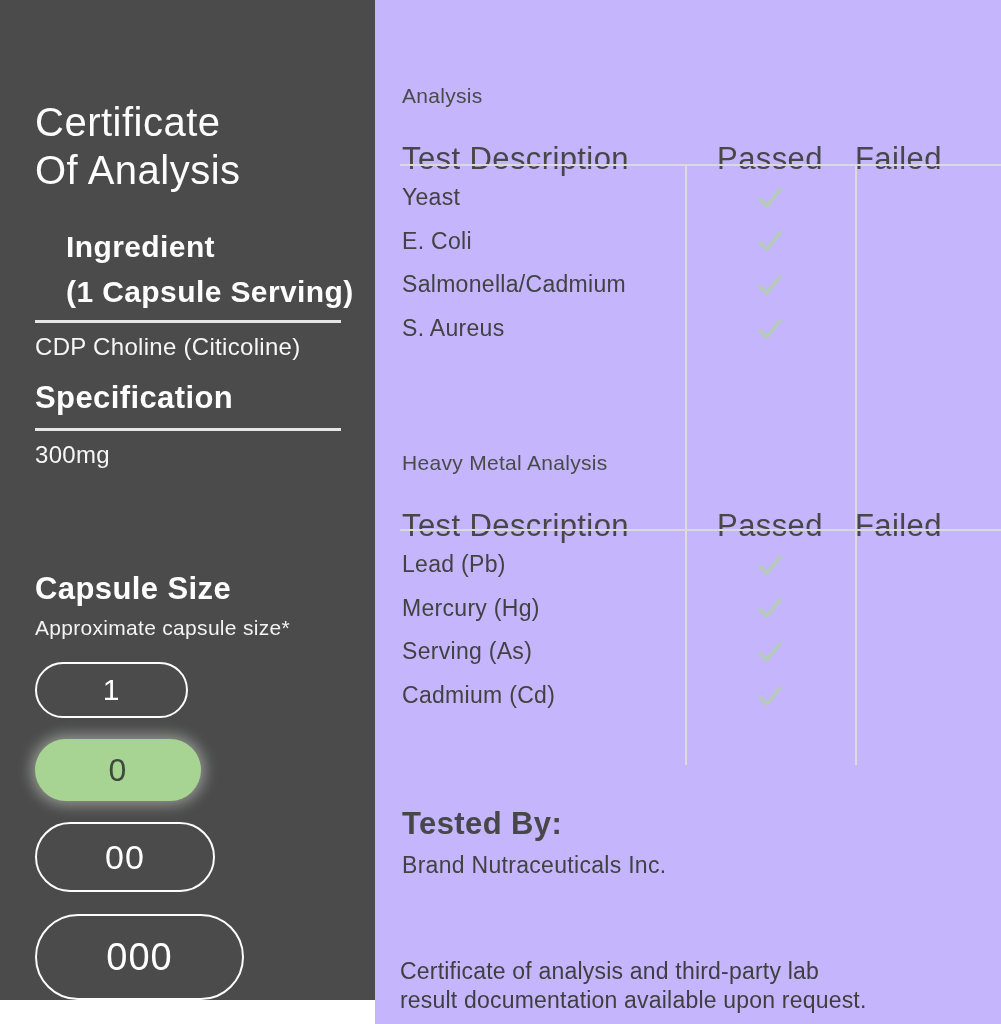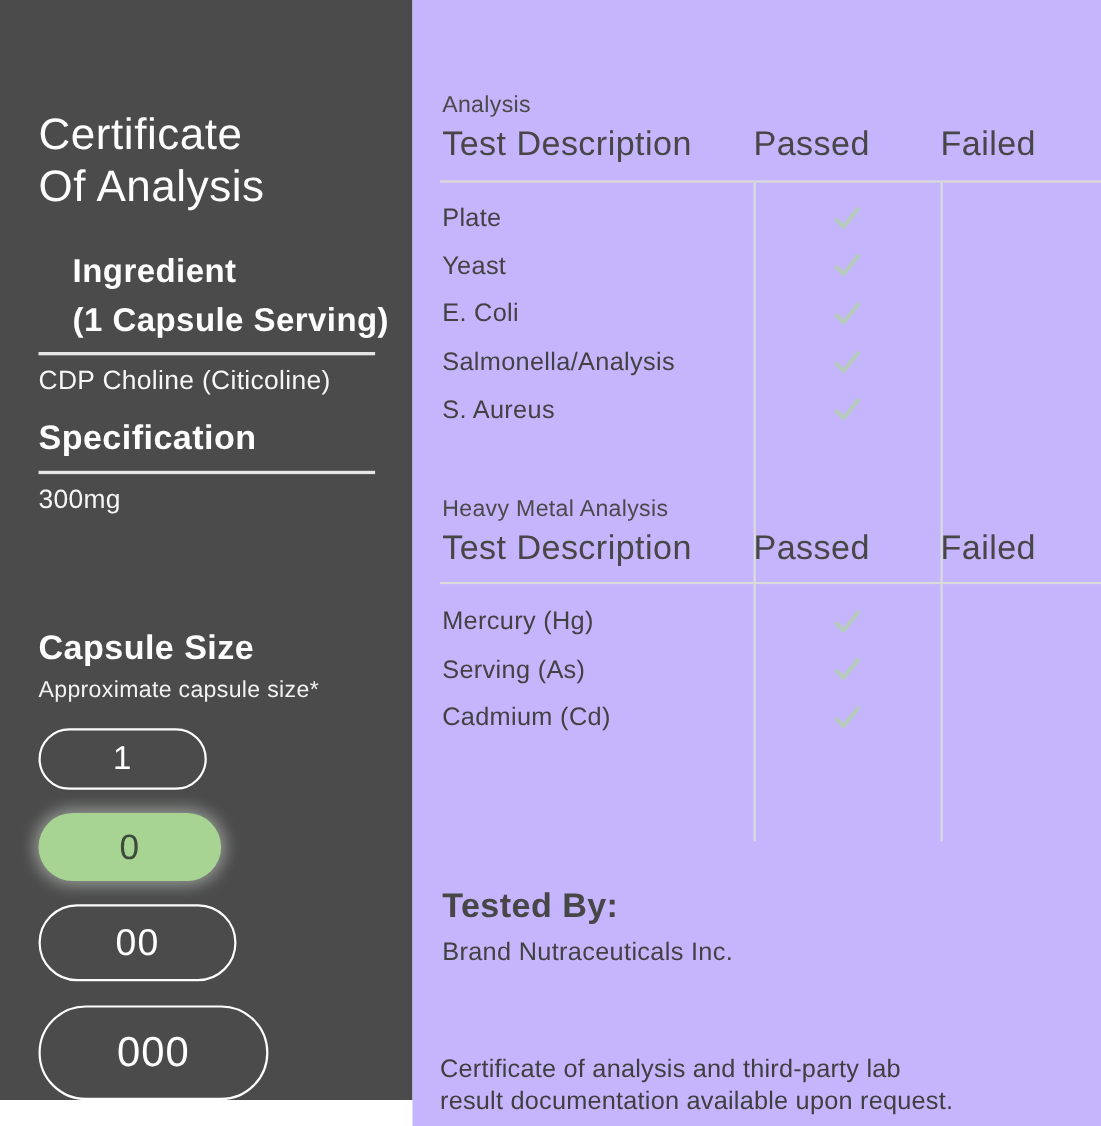--- a/index.html
+++ b/index.html
@@ -96,21 +96,21 @@
   .label-heavy    { top: 451px; }
 
   .thead {
     position: absolute; left: 27px; right: 0;
     display: flex; align-items: baseline;
     font-size: 31px; letter-spacing: 0.4px; color: #474747;
   }
   .thead-1 { top: 113px; }
   .thead-2 { top: 480px; }
   .th-test   { width: 283px; }
-  .th-passed { width: 170px; text-align: left; }
+  .th-passed { width: 170px; text-align: center; margin-top: 28px; }
   .th-failed { flex: 1; padding-right: 24px; }
 
   .rule-h {
     position: absolute; left: 25px; right: 0;
     height: 2px; background: #dadada;
   }
   .rule-h-1 { top: 164px; }
   .rule-h-2 { top: 529px; }
   .rule-v {
     position: absolute; top: 166px;
@@ -182,48 +182,39 @@
       <div class="th-passed">Passed</div>
       <div class="th-failed">Failed</div>
     </div>
 
     <div class="rule-h rule-h-1"></div>
     <div class="rule-v rule-v-1"></div>
     <div class="rule-v rule-v-2"></div>
 
     <div class="tbody tbody-1">
       <div class="trow">
-        <div class="td-test">Plate</div>
-        <div class="td-passed">
-          <svg class="check-icon" width="30" height="30" viewBox="0 0 24 24">
-              <path d="M4.5 13.5 L9.5 18.5 L20 5.5" fill="none" stroke="#b7cbbd" stroke-width="3" stroke-linecap="round" stroke-linejoin="round"></path>
-            </svg>
-        </div>
-        <div class="td-failed"></div>
-      </div>
-      <div class="trow">
         <div class="td-test">Yeast</div>
         <div class="td-passed">
           <svg class="check-icon" width="30" height="30" viewBox="0 0 24 24">
               <path d="M4.5 13.5 L9.5 18.5 L20 5.5" fill="none" stroke="#b7cbbd" stroke-width="3" stroke-linecap="round" stroke-linejoin="round"></path>
             </svg>
         </div>
         <div class="td-failed"></div>
       </div>
       <div class="trow">
         <div class="td-test">E. Coli</div>
         <div class="td-passed">
           <svg class="check-icon" width="30" height="30" viewBox="0 0 24 24">
               <path d="M4.5 13.5 L9.5 18.5 L20 5.5" fill="none" stroke="#b7cbbd" stroke-width="3" stroke-linecap="round" stroke-linejoin="round"></path>
             </svg>
         </div>
         <div class="td-failed"></div>
       </div>
       <div class="trow">
-        <div class="td-test">Salmonella/Analysis</div>
+        <div class="td-test">Salmonella/Cadmium</div>
         <div class="td-passed">
           <svg class="check-icon" width="30" height="30" viewBox="0 0 24 24">
               <path d="M4.5 13.5 L9.5 18.5 L20 5.5" fill="none" stroke="#b7cbbd" stroke-width="3" stroke-linecap="round" stroke-linejoin="round"></path>
             </svg>
         </div>
         <div class="td-failed"></div>
       </div>
       <div class="trow">
         <div class="td-test">S. Aureus</div>
         <div class="td-passed">
@@ -239,20 +230,29 @@
     <div class="thead thead-2">
       <div class="th-test">Test Description</div>
       <div class="th-passed">Passed</div>
       <div class="th-failed">Failed</div>
     </div>
 
     <div class="rule-h rule-h-2"></div>
 
     <div class="tbody tbody-2">
       <div class="trow">
+        <div class="td-test">Lead (Pb)</div>
+        <div class="td-passed">
+          <svg class="check-icon" width="30" height="30" viewBox="0 0 24 24">
+              <path d="M4.5 13.5 L9.5 18.5 L20 5.5" fill="none" stroke="#b7cbbd" stroke-width="3" stroke-linecap="round" stroke-linejoin="round"></path>
+            </svg>
+        </div>
+        <div class="td-failed"></div>
+      </div>
+      <div class="trow">
         <div class="td-test">Mercury (Hg)</div>
         <div class="td-passed">
           <svg class="check-icon" width="30" height="30" viewBox="0 0 24 24">
               <path d="M4.5 13.5 L9.5 18.5 L20 5.5" fill="none" stroke="#b7cbbd" stroke-width="3" stroke-linecap="round" stroke-linejoin="round"></path>
             </svg>
         </div>
         <div class="td-failed"></div>
       </div>
       <div class="trow">
         <div class="td-test">Serving (As)</div>

